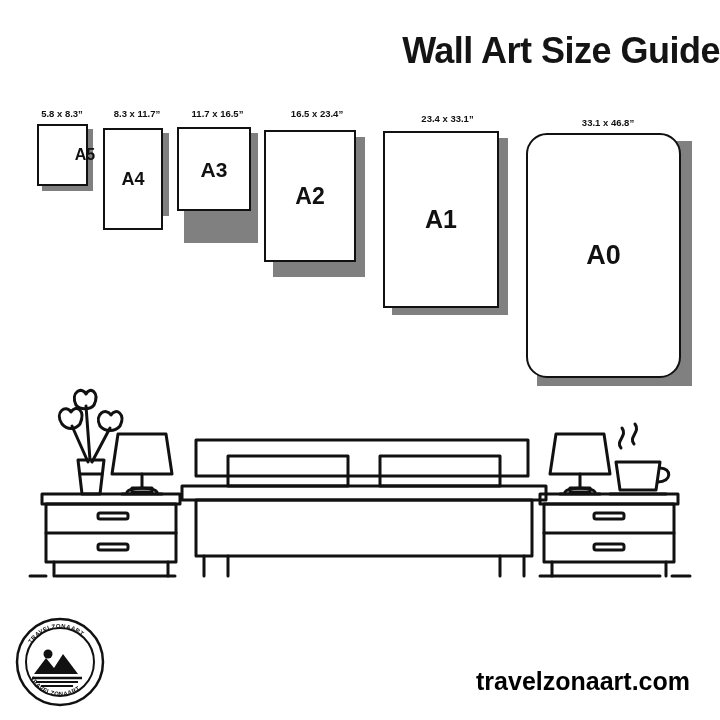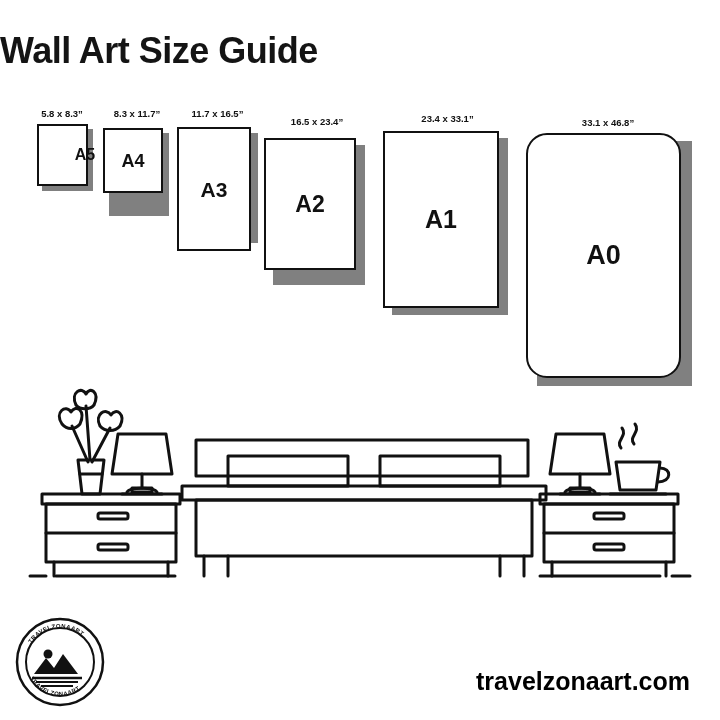--- a/index.html
+++ b/index.html
@@ -19,21 +19,21 @@
     width: 720px;
     height: 720px;
   }
 
   
   .title {
     position: absolute;
     top: 30px;
     left: 0;
     width: 720px;
-    text-align: left;
+    text-align: right;
     font-size: 36px;
     font-weight: bold;
     letter-spacing: -0.5px;
     color: #141414;
   }
 
   
   .frames {
     position: absolute;
     left: 0;
@@ -130,34 +130,34 @@
       <div class="frame-dim" style="top:0px;">5.8 x 8.3”</div>
       <div class="frame-shadow" style="left:9px; top:21px; width:51px; height:62px;"></div>
       <div class="frame-box" style="left:4px; top:16px; width:51px; height:62px;">
         <span class="frame-label" style="font-size:16px;margin-left:45px;">A5</span>
       </div>
     </div>
 
     <div class="frame-group" style="left:98px; top:0px; width:78px; height:105px;text-decoration:underline;">
       <div class="frame-dim" style="top:0px;">8.3 x 11.7”</div>
       <div class="frame-shadow" style="left:11px; top:25px; width:60px; height:83px;"></div>
-      <div class="frame-box" style="left:5px; top:20px; width:60px; height:65px;">
+      <div class="frame-box" style="left:5px; top:20px; width:60px; height:102px;">
         <span class="frame-label" style="font-size:18px;">A4</span>
       </div>
     </div>
 
     <div class="frame-group" style="left:170px; top:0px; width:95px; height:135px;">
       <div class="frame-dim" style="top:0px;">11.7 x 16.5”</div>
       <div class="frame-shadow" style="left:14px; top:25px; width:74px; height:110px;"></div>
-      <div class="frame-box" style="left:7px; top:19px; width:74px; height:124px;">
+      <div class="frame-box" style="left:7px; top:19px; width:74px; height:84px;">
         <span class="frame-label" style="font-size:21px;">A3</span>
       </div>
     </div>
 
-    <div class="frame-group" style="left:258px; top:8px; width:118px; height:170px;">
+    <div class="frame-group" style="left:258px; top:0px; width:118px; height:170px;">
       <div class="frame-dim" style="top:0px;">16.5 x 23.4”</div>
       <div class="frame-shadow" style="left:15px; top:29px; width:92px; height:140px;"></div>
       <div class="frame-box" style="left:6px; top:22px; width:92px; height:132px;">
         <span class="frame-label" style="font-size:23px;">A2</span>
       </div>
     </div>
 
     <div class="frame-group" style="left:375px; top:0px; width:145px; height:210px;">
       <div class="frame-dim" style="top:5px;">23.4 x 33.1”</div>
       <div class="frame-shadow" style="left:17px; top:30px; width:116px; height:177px;"></div>

